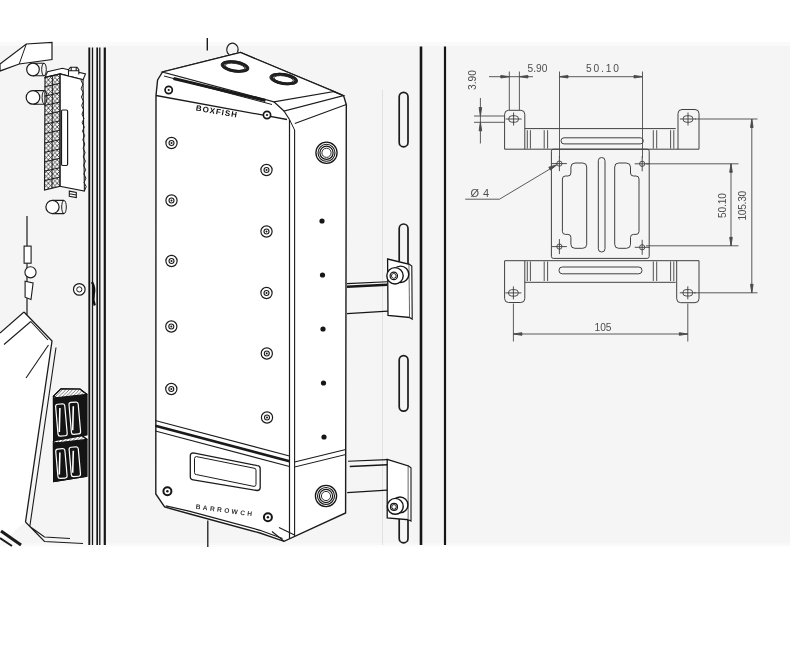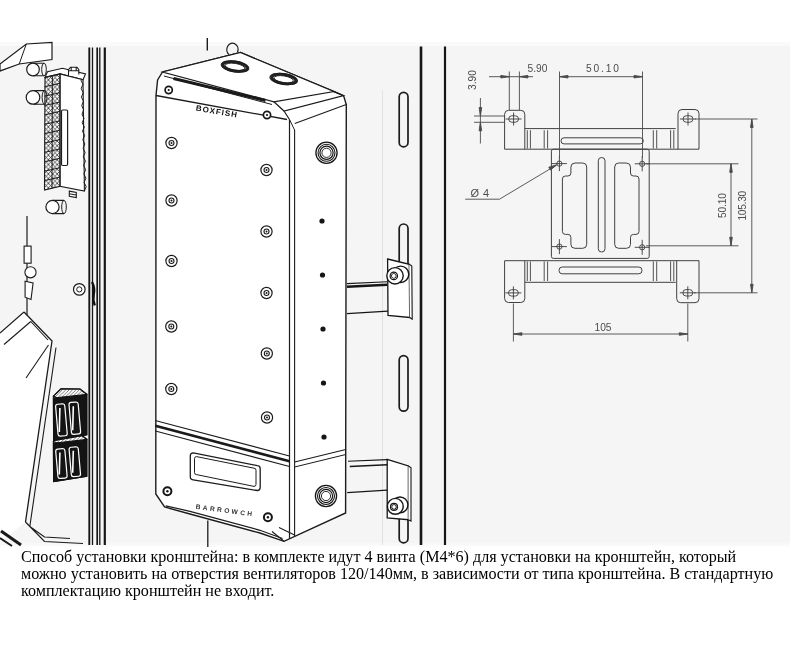--- a/index.html
+++ b/index.html
@@ -291,13 +291,12 @@
 <g font-family="Liberation Sans, sans-serif" font-size="10.2" fill="#4d4d4d" stroke="none">
 <text x="527.5" y="72">5.90</text>
 <text x="586" y="72" textLength="33">50.10</text>
 <text transform="translate(475.5,90) rotate(-90)">3.90</text>
 <text transform="translate(725.5,218) rotate(-90)" textLength="25">50.10</text>
 <text transform="translate(745.7,220.5) rotate(-90)" textLength="29.7">105.30</text>
 <text x="594.5" y="331">105</text>
 <text x="470.5" y="196.5" font-size="11" textLength="18.5">Ø4</text>
 </g>
 </svg>
-<div class="txt">Способ установки кронштейна: в комплекте идут 4 винта (М4*6) для установки на кронштейн, который<br>можно установить на отверстия вентиляторов 120/140мм, в зависимости от типа кронштейна. В стандартную<br>комплектацию кронштейн не входит.</div>
 </div>
 </body></html>

